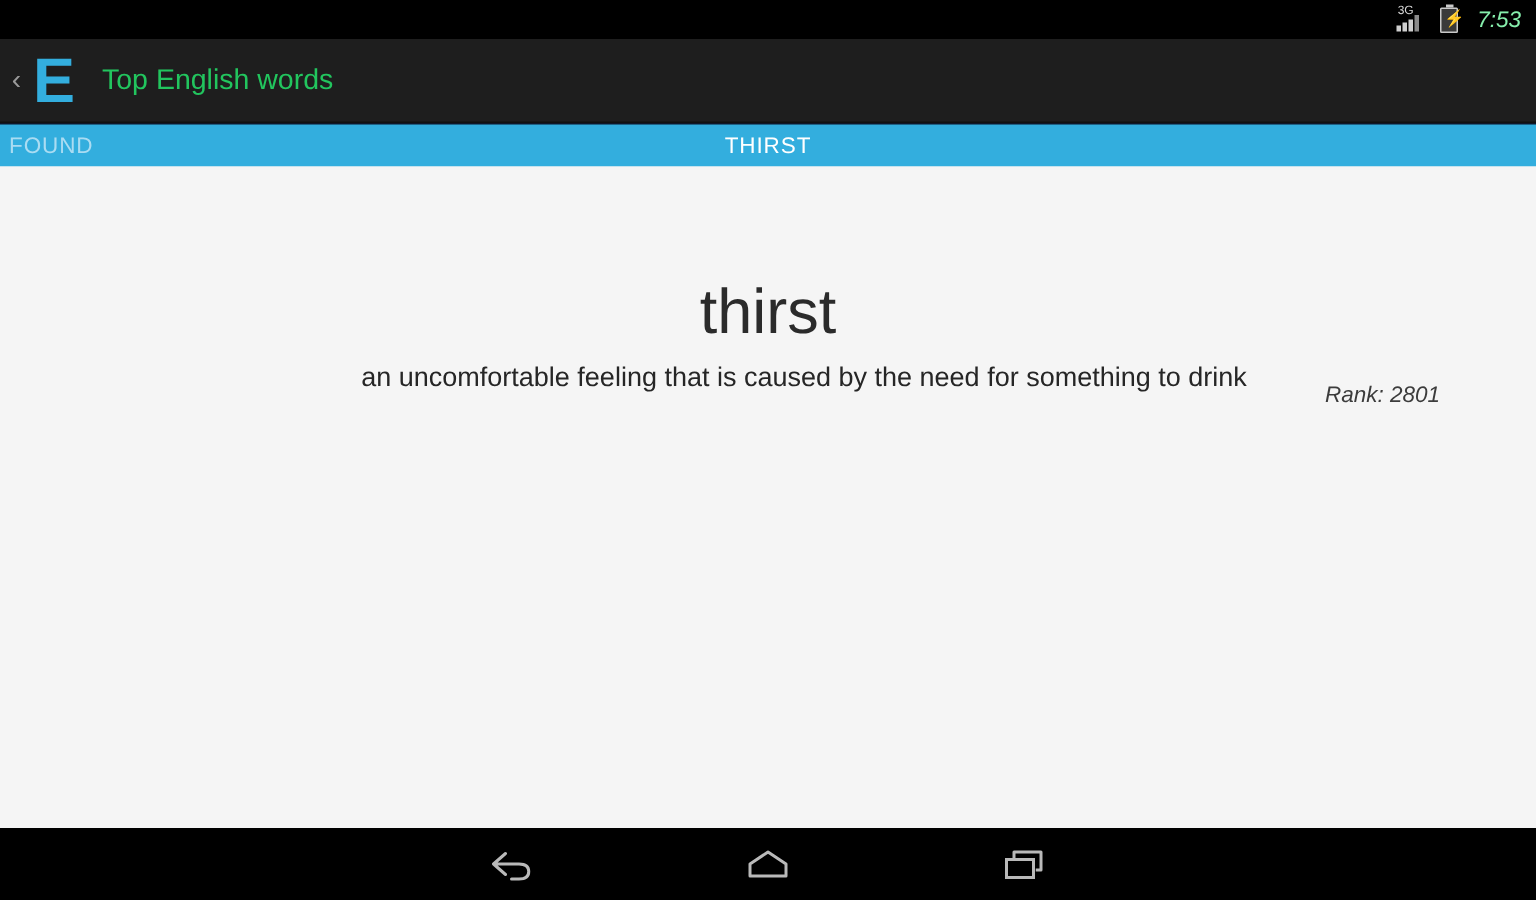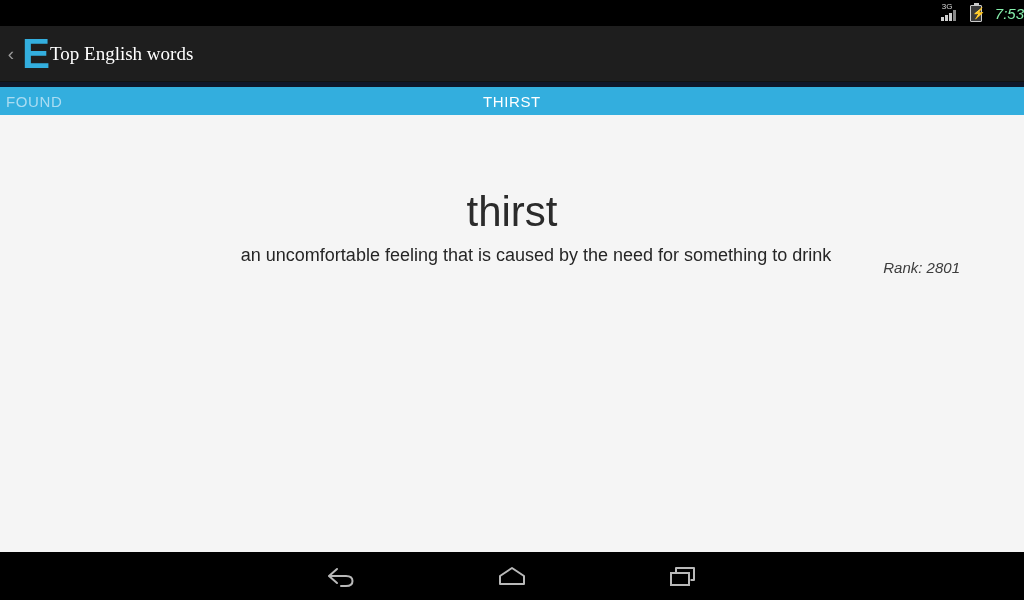--- a/index.html
+++ b/index.html
@@ -23,20 +23,21 @@
     flex-direction: column;
   }
 
   
   .status-bar {
     height: 26px;
     background: #000000;
     display: flex;
     align-items: center;
     justify-content: flex-end;
+    padding-right: 10px;
     box-sizing: border-box;
     flex: 0 0 auto;
   }
   .status-icons {
     display: flex;
     align-items: center;
     gap: 7px;
   }
   .signal-icon {
     position: relative;
@@ -128,33 +129,33 @@
   .app-logo {
     color: #33aede;
     font-size: 42px;
     font-weight: bold;
     line-height: 42px;
     margin-left: 2px;
     font-family: "Liberation Sans", sans-serif;
     cursor: pointer;
   }
   .app-title {
-    color: #ffffff;
+    color: #22c55e;
     font-size: 19px;
     line-height: 19px;
-    font-family: Liberation Serif, serif;
+    margin-left: 18px;
   }
 
   
   .tab-strip {
     position: relative;
     height: 28px;
     background: #33aede;
     flex: 0 0 auto;
-    border-top: 5px solid #0f172a;
+    border-top: 1px solid #0f172a;
   }
   .tab-strip .tab {
     position: absolute;
     top: 0;
     height: 28px;
     display: flex;
     align-items: center;
     font-size: 15px;
     letter-spacing: 0.6px;
     cursor: pointer;

